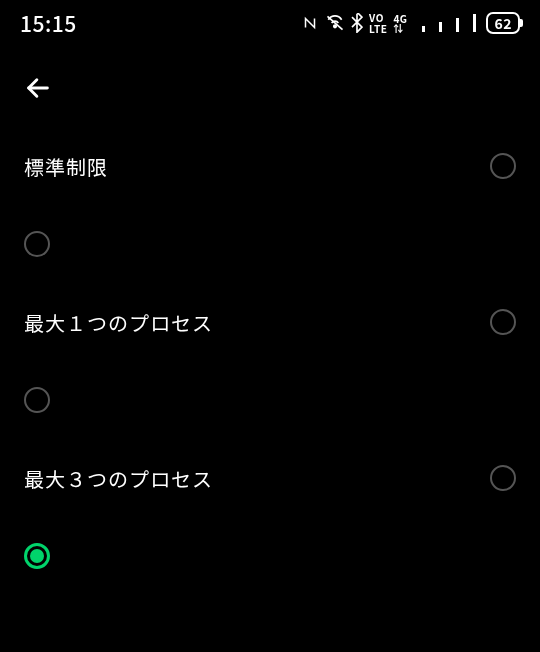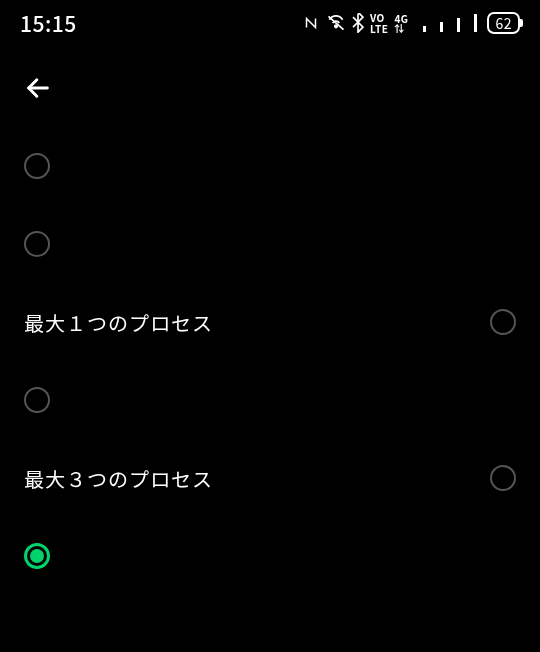--- a/index.html
+++ b/index.html
@@ -23,21 +23,21 @@
     .sbar-right svg { display: block; }
     .batt {
       display: inline-flex;
       align-items: center;
       justify-content: center;
       border: 2px solid #fff;
       border-radius: 7px;
       padding: 0 6px;
       height: 22px;
       font-size: 14px;
-      font-weight: 400;
+      font-weight: 700;
       margin-left: 4px;
       position: relative;
     }
     .batt::after {
       content:"";
       position:absolute;
       right:-5px; top:50%;
       transform:translateY(-50%);
       width:3px; height:8px;
       background:#fff;
@@ -124,20 +124,21 @@
   <span>
     <svg width="28" height="28" viewBox="0 0 24 24" fill="none" stroke="#fff" stroke-width="2.5" stroke-linecap="round" stroke-linejoin="round">
         <line x1="20" y1="12" x2="4" y2="12"></line>
         <polyline points="11 5 4 12 11 19"></polyline>
       </svg>
   </span>
 </div>
 
 <div class="list" id="list">
     <div class="item">
+      <span class="label">標準制限</span>
       <span class="radio"></span>
     </div>
     <div class="item">
       <span class="radio"></span>
     </div>
     <div class="item">
       <span class="label">最大１つのプロセス</span>
       <span class="radio"></span>
     </div>
     <div class="item">

